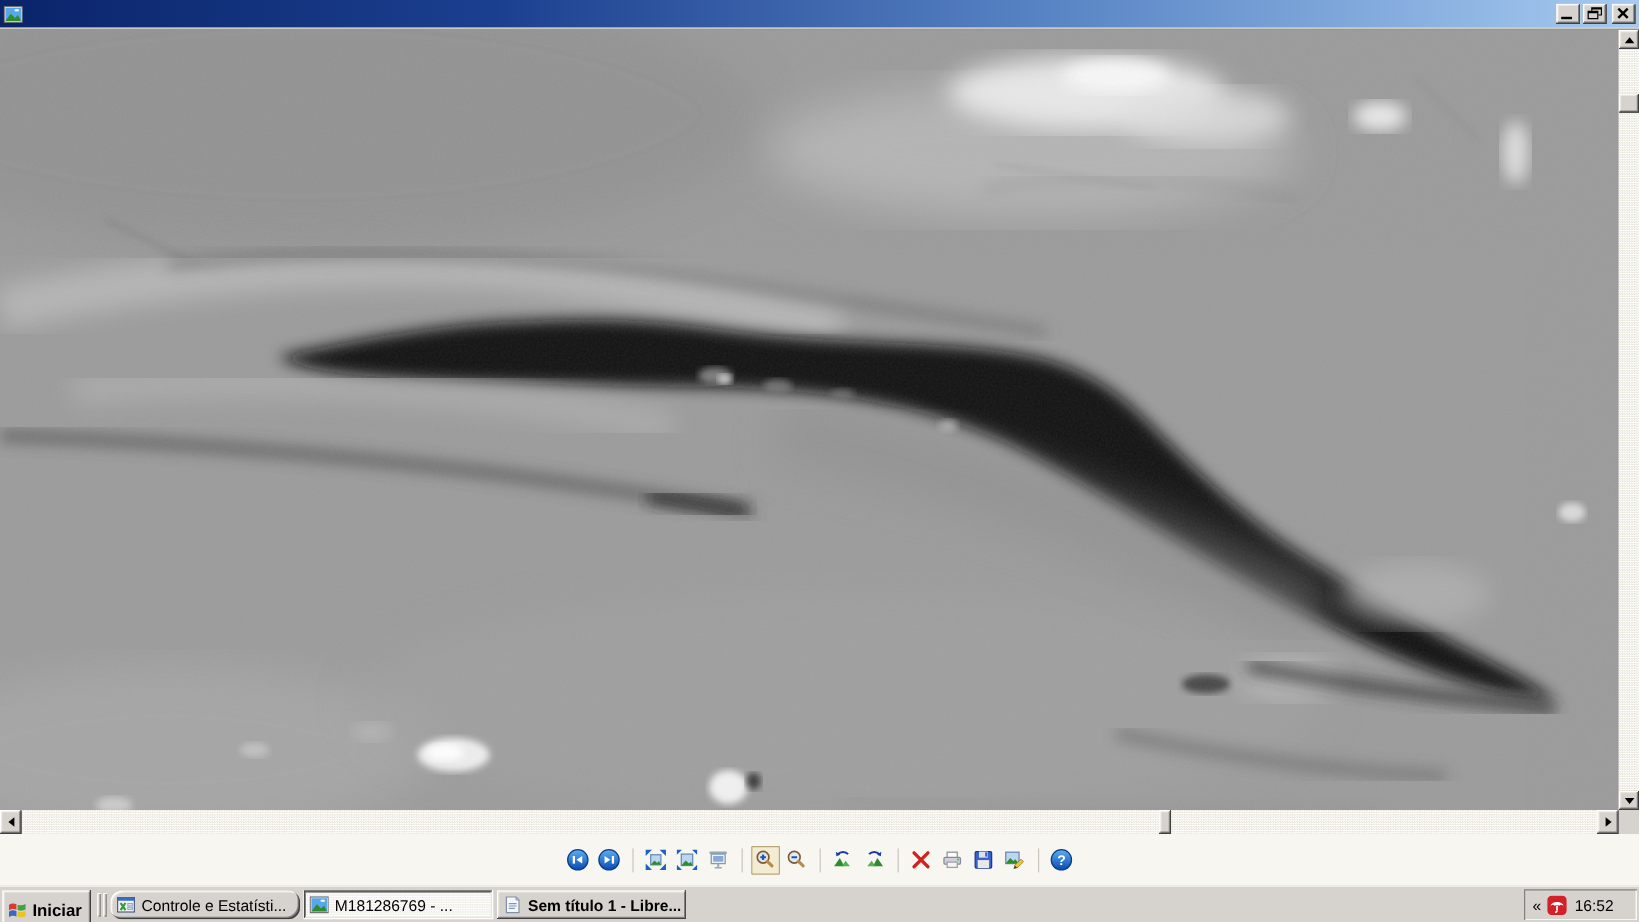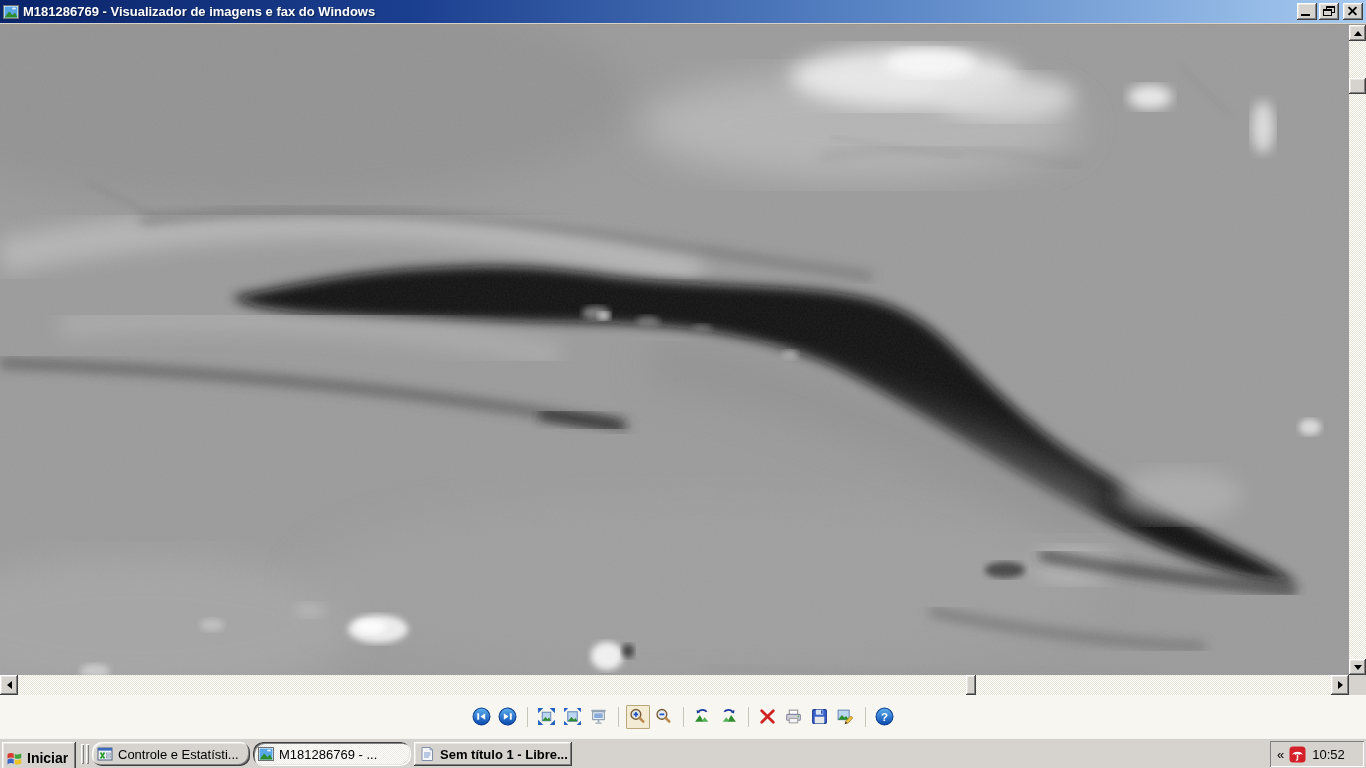--- a/index.html
+++ b/index.html
@@ -13,21 +13,21 @@
                 inset -2px -2px 0 #808080, inset 2px 2px 0 #e8e5e0; }
   .tray-sunken { box-shadow: inset 1px 1px 0 #808080, inset -1px -1px 0 #ffffff; }
 
   .checker { background-color:#fff;
     background-image: conic-gradient(#e6e2d6 90deg, #ffffff 90deg 180deg,
                       #e6e2d6 180deg 270deg, #ffffff 270deg);
     background-size:2px 2px; }
   .checker-press { background-color:#fff;
     background-image: conic-gradient(#eceae3 90deg, #ffffff 90deg 180deg,
                       #eceae3 180deg 270deg, #ffffff 270deg);
-    background-size:2px 2px;border-radius:10px; }
+    background-size:2px 2px; }
 
   
   #titlebar { left:0; top:0; width:1366px; height:23px;
     background: linear-gradient(to right, #0a246a 0%, #1b3f8f 30%, #5a86c6 65%, #a6caf0 100%);
     display:flex; align-items:center; }
   #titlebar .ticon { width:16px; height:16px; margin:0 4px 0 3px; flex:0 0 auto; }
   #titlebar .ttext { color:#fff; font-size:13px; font-weight:bold;
     text-shadow:1px 1px 1px rgba(0,0,0,.4); white-space:nowrap; }
   #winbtns { position:absolute; right:3px; top:3px; display:flex; gap:2px; }
   .winbtn { width:20px; height:17px; position:relative; }
@@ -88,21 +88,20 @@
 </head>
 <body>
 
 <div id="titlebar" class="abs">
   <svg class="ticon" viewBox="0 0 16 16">
     <rect x="0.5" y="1.5" width="15" height="13" fill="#fff" stroke="#707070"></rect>
     <rect x="1.5" y="2.5" width="13" height="11" fill="#58a8e8"></rect>
     <path d="M1.5,13.5 L6,7.5 L9.5,11 L12,8.5 L14.5,13.5 Z" fill="#2e8c2e"></path>
     <ellipse cx="11" cy="4.6" rx="2" ry="1" fill="#ffffff" opacity="0.85"></ellipse>
   </svg>
-  <span class="ttext">M181286769 - Visualizador de imagens e fax do Windows</span>
   <div id="winbtns">
     <div class="winbtn raised">
         <div class="glyph-min"></div>
       </div>
     <div class="winbtn raised">
       <div class="glyph-rest-f"></div>
       <div class="glyph-rest-b"></div>
     </div>
     <div class="winbtn raised gap">
       <div class="glyph-x1"></div>
@@ -411,15 +410,15 @@
   </div>
 
   <div id="tray" class="tray-sunken">
     <span class="chev">«</span>
     <svg width="17" height="17" viewBox="0 0 17 17">
       <rect x="0.5" y="0.5" width="16" height="16" rx="3.5" fill="#d42028"></rect>
       <path d="M3,9 C4,4.5 13,4.5 14,9 C12.5,7.6 11,7.6 10.3,9 C9.6,7.8 7.4,7.8 6.7,9 C6,7.6 4.5,7.6 3,9 Z" fill="#fff"></path>
       <line x1="8.5" y1="8.6" x2="8.5" y2="12.8" stroke="#fff" stroke-width="1.4"></line>
       <path d="M8.5,12.8 q0,1.6 -1.6,1.3" stroke="#fff" stroke-width="1.3" fill="none"></path>
     </svg>
-    <span class="clock">10:52</span>
+    <span class="clock">16:52</span>
   </div>
 </div>
 
 </body></html>

